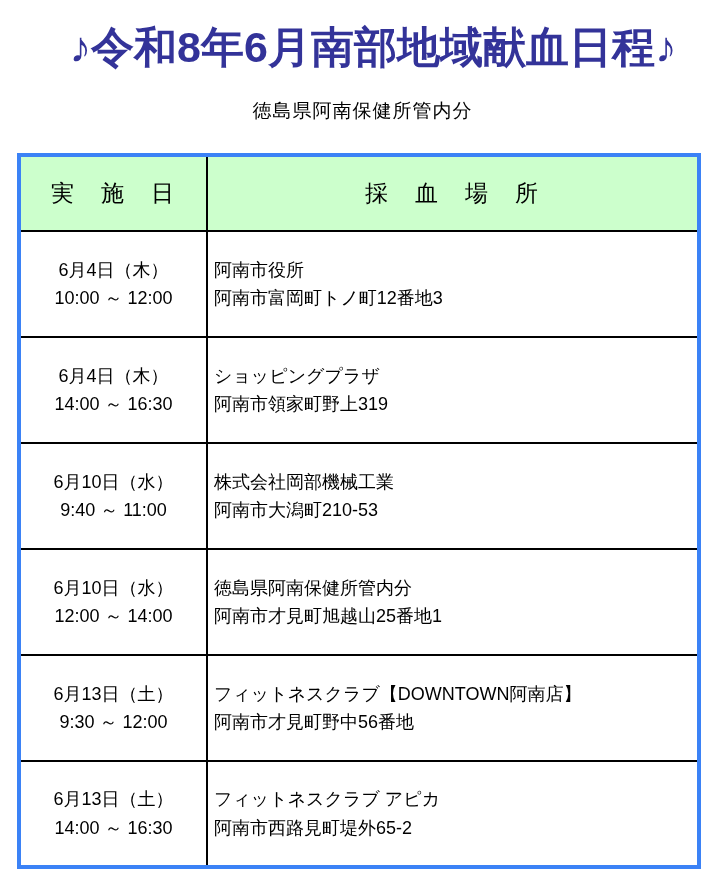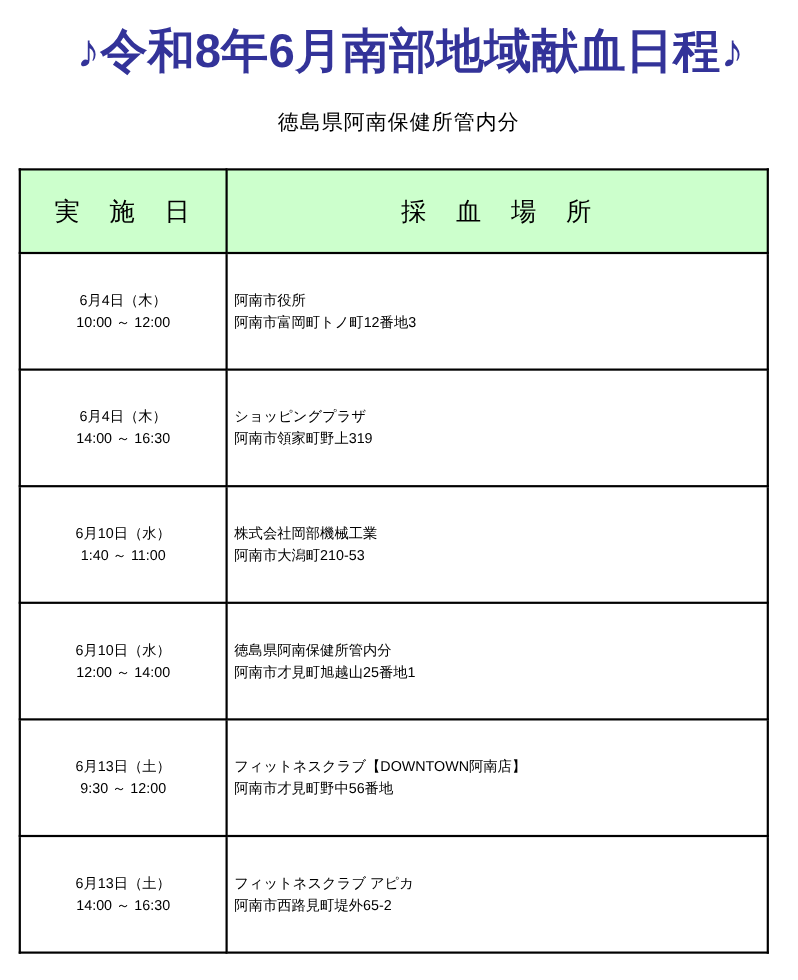--- a/index.html
+++ b/index.html
@@ -33,41 +33,41 @@
     font-size: 19px;
     font-weight: normal;
     color: #000000;
     letter-spacing: 1px;
   }
   table.schedule {
     border-collapse: collapse;
     table-layout: fixed;
     margin: 29px 0 0 17px;
     width: 680px;
-    border: 1px solid #3b82f6;
+    border: 4px solid #3b82f6;
   }
   table.schedule th,
   table.schedule td {
     border: 2px solid #000000;
     box-sizing: border-box;
     vertical-align: middle;
   }
   table.schedule th {
     background: #ccffcc;
     height: 76px;
     font-size: 23px;
     font-weight: normal;
     text-align: center;
     letter-spacing: 2px;
   }
   col.col-date { width: 188px; }
   col.col-loc  { width: 492px; }
   table.schedule td {
     height: 106px;
-    font-size: 13px;
+    font-size: 18px;
     line-height: 1.6;
   }
   td.date-cell {
     text-align: center;
     white-space: nowrap;
   }
   td.loc-cell {
     text-align: left;
     padding-left: 6px;
     white-space: nowrap;
@@ -111,21 +111,21 @@
           <div>14:00 ～ 16:30</div>
         </td>
         <td class="loc-cell">
           <div>ショッピングプラザ</div>
           <div>阿南市領家町野上319</div>
         </td>
       </tr>
       <tr>
         <td class="date-cell">
           <div>6月10日（水）</div>
-          <div>1:40 ～ 11:00</div>
+          <div>9:40 ～ 11:00</div>
         </td>
         <td class="loc-cell">
           <div>株式会社岡部機械工業</div>
           <div>阿南市大潟町210-53</div>
         </td>
       </tr>
       <tr>
         <td class="date-cell">
           <div>6月10日（水）</div>
           <div>12:00 ～ 14:00</div>

